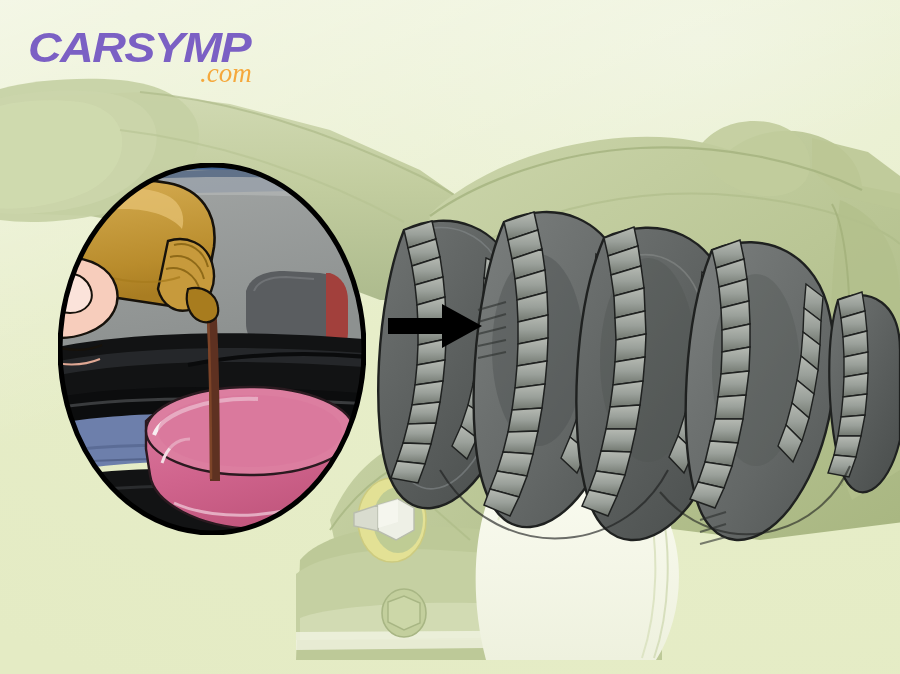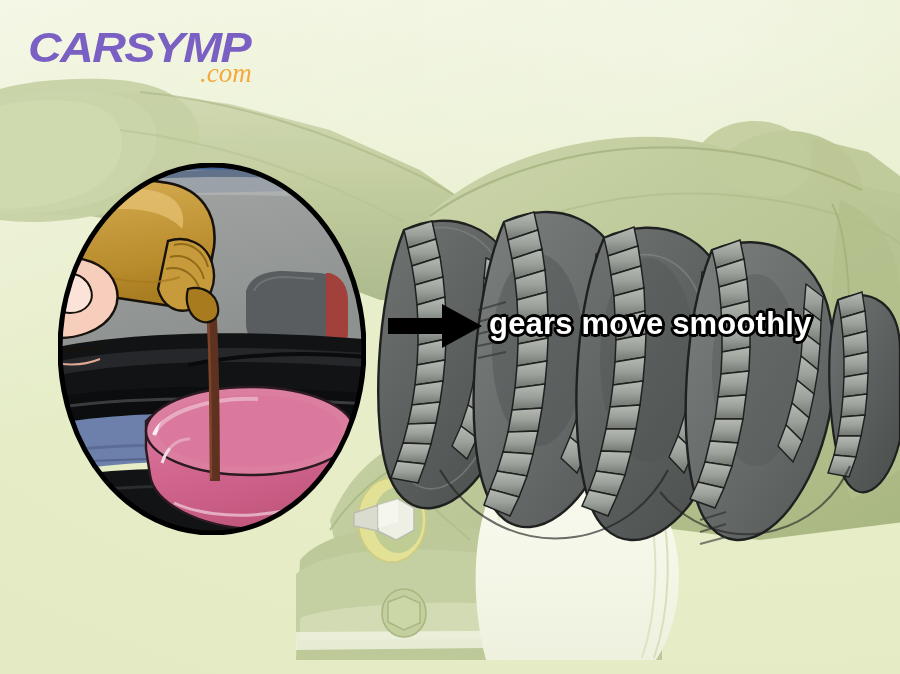--- a/index.html
+++ b/index.html
@@ -445,23 +445,20 @@
       <ellipse cx="154" cy="186" rx="152" ry="184" fill="none" stroke="#000000" stroke-width="5"></ellipse>
     </svg>
   </div>
 
   <div class="arrow">
     <svg viewBox="0 0 96 52" xmlns="http://www.w3.org/2000/svg">
       <path d="M 0 18 L 54 18 L 54 4 L 94 26 L 54 48 L 54 34 L 0 34 Z" fill="#000000"></path>
     </svg>
   </div>
 
-  <div class="caption">
-    <span>gears move smoothly</span>
-  </div>
 
   <div class="logo">
     <svg viewBox="0 0 270 62" xmlns="http://www.w3.org/2000/svg">
       <text x="0" y="40" font-family="&quot;Liberation Sans&quot;, sans-serif" font-size="42" font-weight="bold" font-style="italic" letter-spacing="-1.5" fill="#7b60c4" textLength="222" lengthAdjust="spacingAndGlyphs">CARSYMP</text>
       <text x="172" y="60" font-family="&quot;Liberation Serif&quot;, serif" font-size="27" font-style="italic" fill="#f5a83c">.com</text>
     </svg>
   </div>
 
 </div>
 

